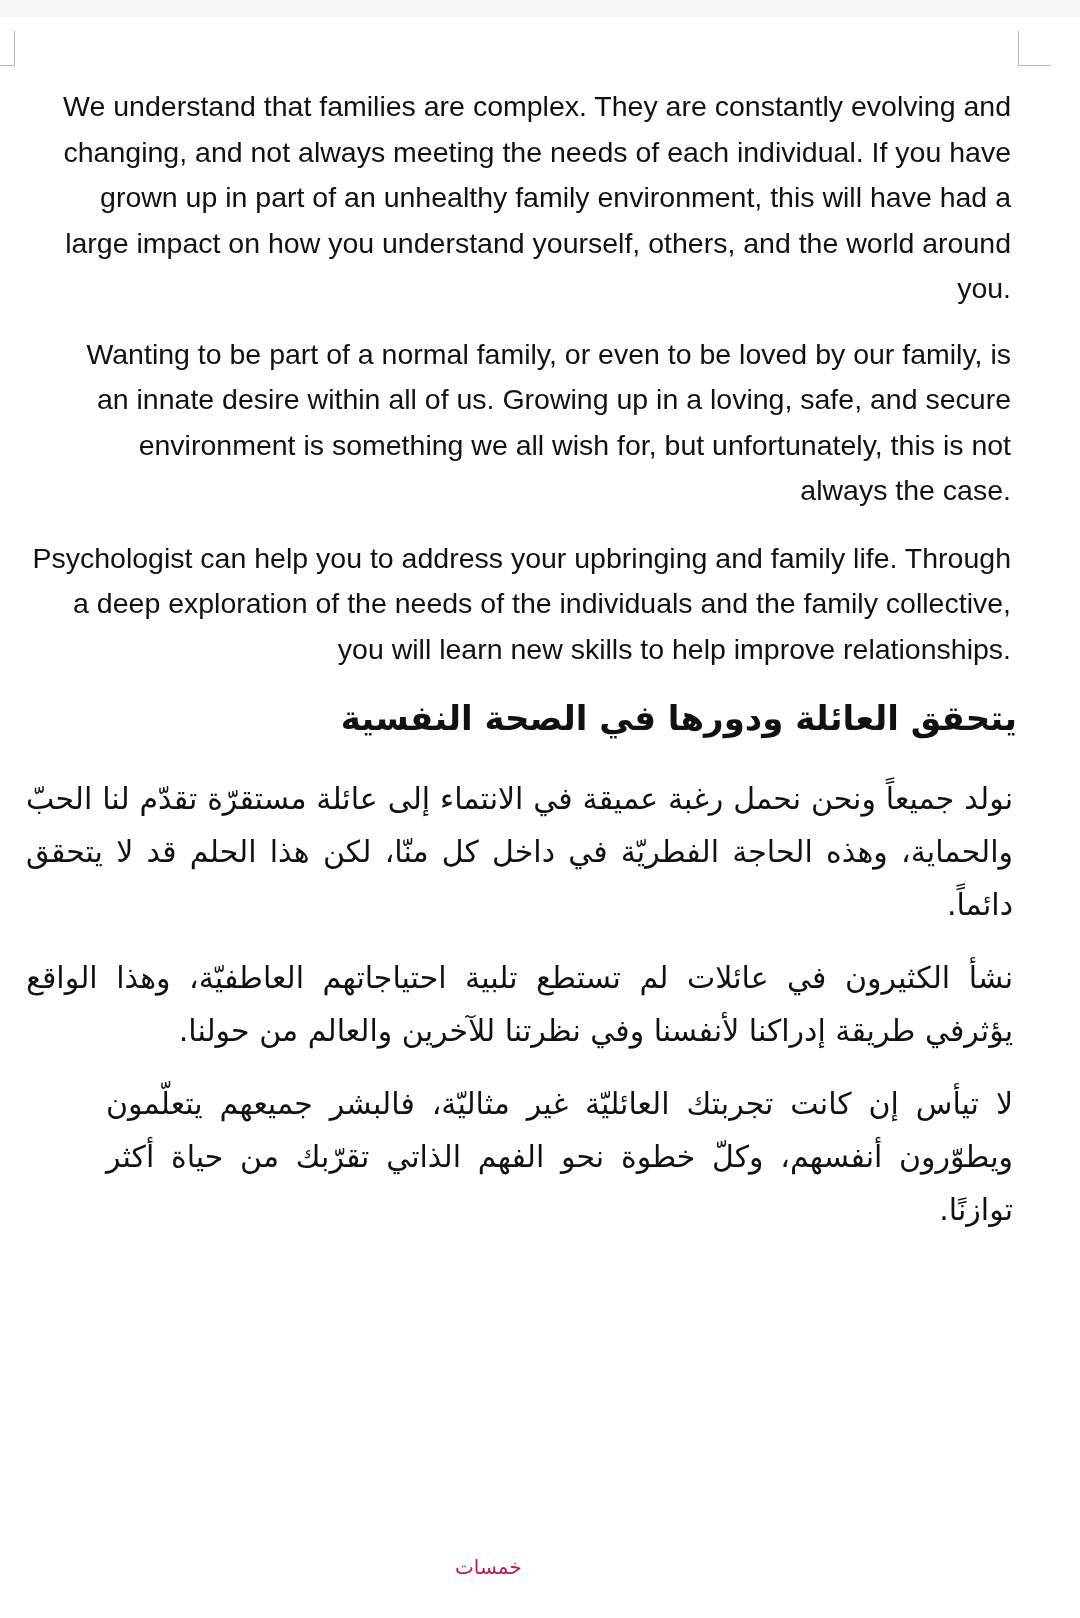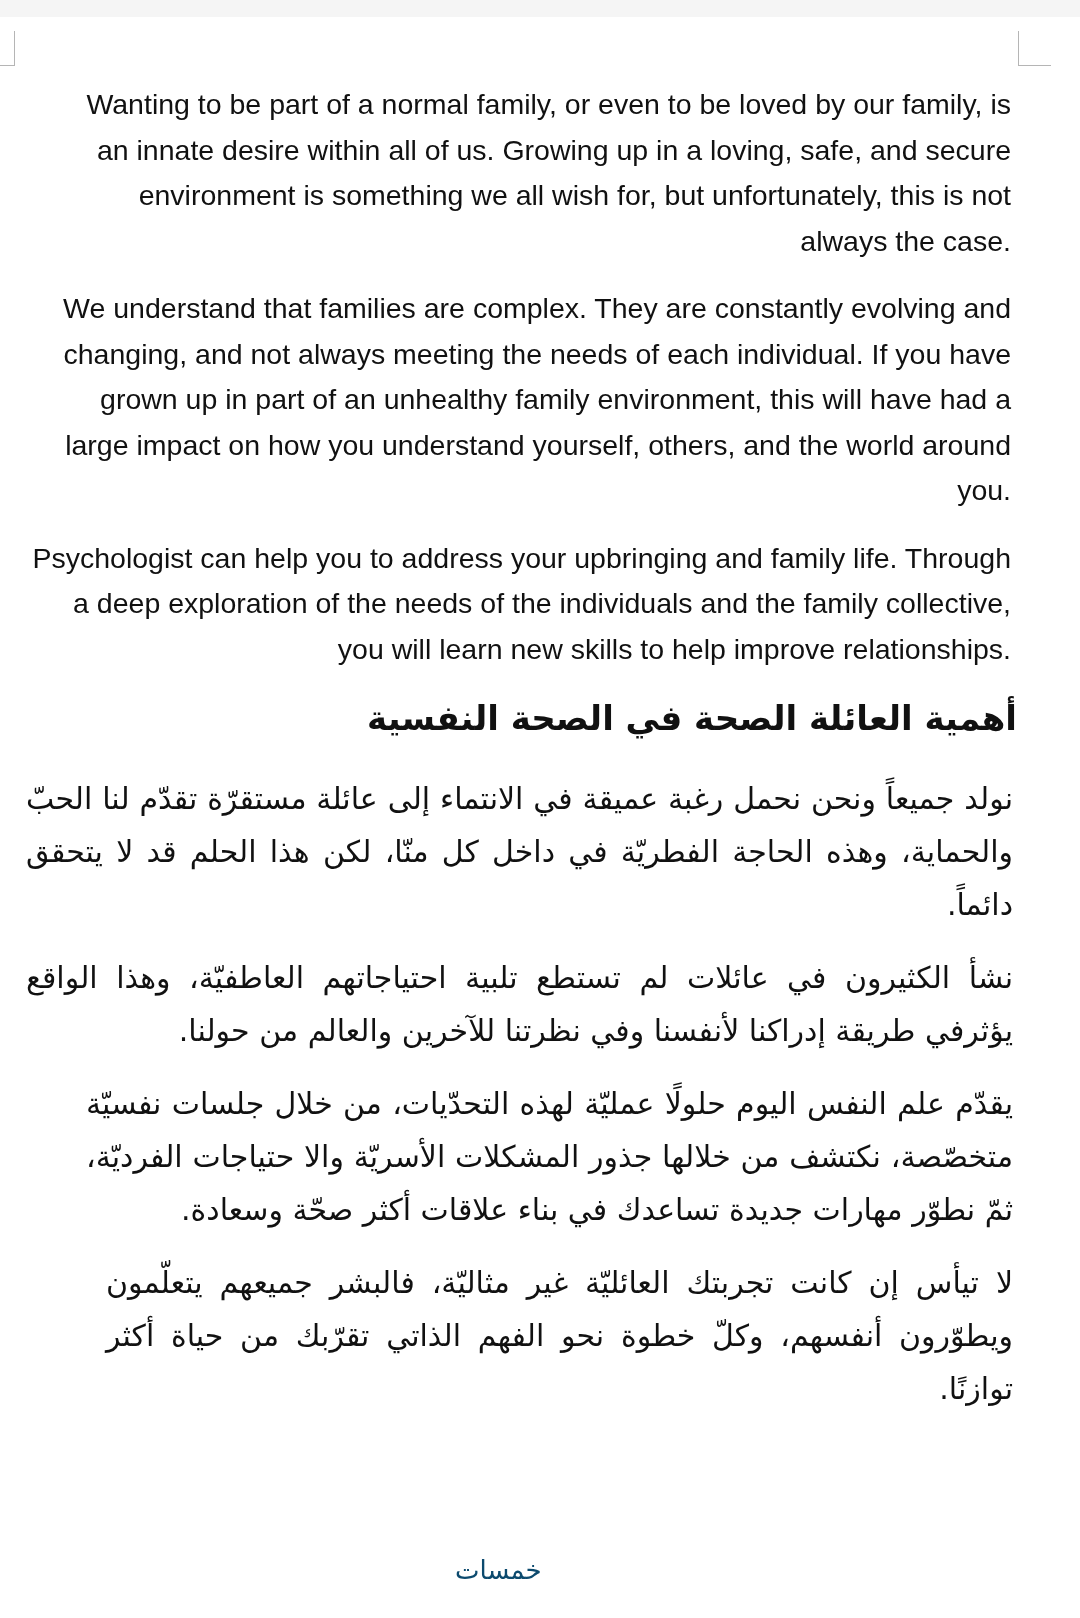--- a/index.html
+++ b/index.html
@@ -29,38 +29,37 @@
     font-family: "DejaVu Sans", sans-serif;
     direction: rtl; text-align: right; font-size: 34px; line-height: 60px; margin: 0;
   }
   .ar-para {
     font-family: "DejaVu Sans", sans-serif;
     direction: rtl; text-align: justify; text-align-last: right;
     font-size: 30px; line-height: 53px; margin: 4px;
   }
   .watermark {
     position: absolute; left: 455px; top: 1555px;
-    font-family: "DejaVu Sans", sans-serif; font-size: 26px; color: #0c4a6e;
+    font-family: "DejaVu Sans", sans-serif; font-size: 20px; color: #be185d;
     direction: rtl;
   }
 </style>
 </head>
 <body>
 
 <div class="top-strip"></div>
 <div class="corner corner-left"></div>
 <div class="corner corner-right"></div>
 
 <div class="page">
 
+  <p class="en-para" style="margin-top:22px;padding-left:14px;">We understand that families are complex. They are constantly evolving and changing, and not always meeting the needs of each individual. If you have grown up in part of an unhealthy family environment, this will have had a large impact on how you understand yourself, others, and the world around you.</p>
   <p class="en-para" style="margin-top:20px;padding-left:40px;">Wanting to be part of a normal family, or even to be loved by our family, is an innate desire within all of us. Growing up in a loving, safe, and secure environment is something we all wish for, but unfortunately, this is not always the case.</p>
-  <p class="en-para" style="margin-top:22px;padding-left:14px;">We understand that families are complex. They are constantly evolving and changing, and not always meeting the needs of each individual. If you have grown up in part of an unhealthy family environment, this will have had a large impact on how you understand yourself, others, and the world around you.</p>
   <p class="en-para" style="margin-top:22px;padding-left:0px;">Psychologist can help you to address your upbringing and family life. Through a deep exploration of the needs of the individuals and the family collective, you will learn new skills to help improve relationships.</p>
 
-  <h2 class="ar-title" style="margin-top:16px;">أهمية العائلة  الصحة في الصحة النفسية</h2>
+  <h2 class="ar-title" style="margin-top:16px;">يتحقق العائلة  ودورها في الصحة النفسية</h2>
 
   <p class="ar-para" style="margin-top:24px;">نولد جميعاً ونحن نحمل رغبة عميقة في الانتماء إلى عائلة مستقرّة تقدّم لنا الحبّ والحماية، وهذه الحاجة الفطريّة في داخل كل منّا، لكن هذا الحلم قد لا يتحقق دائماً.</p>
   <p class="ar-para" style="margin-top:20px;">نشأ الكثيرون في عائلات لم تستطع تلبية احتياجاتهم العاطفيّة، وهذا الواقع يؤثرفي طريقة إدراكنا لأنفسنا وفي نظرتنا للآخرين والعالم من حولنا.</p>
-  <p class="ar-para" style="margin-top:20px;padding-left:60px;">يقدّم علم النفس اليوم حلولًا عمليّة لهذه التحدّيات، من خلال جلسات نفسيّة متخصّصة، نكتشف من خلالها جذور المشكلات الأسريّة والا حتياجات الفرديّة، ثمّ نطوّر  مهارات جديدة تساعدك في بناء علاقات أكثر صحّة وسعادة.</p>
   <p class="ar-para" style="margin-top:20px;padding-left:80px;">لا تيأس إن كانت تجربتك العائليّة غير مثاليّة، فالبشر جميعهم يتعلّمون ويطوّرون أنفسهم، وكلّ خطوة نحو الفهم الذاتي تقرّبك من حياة أكثر توازنًا.</p>
 </div>
 
 <div class="watermark">خمسات</div>
 
 </body></html>

